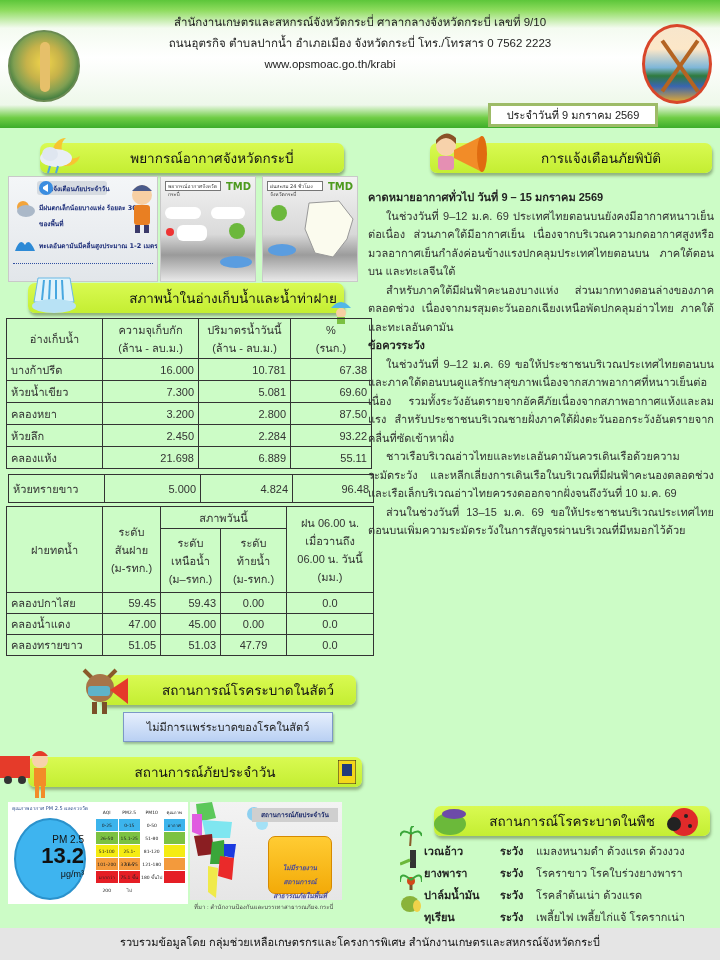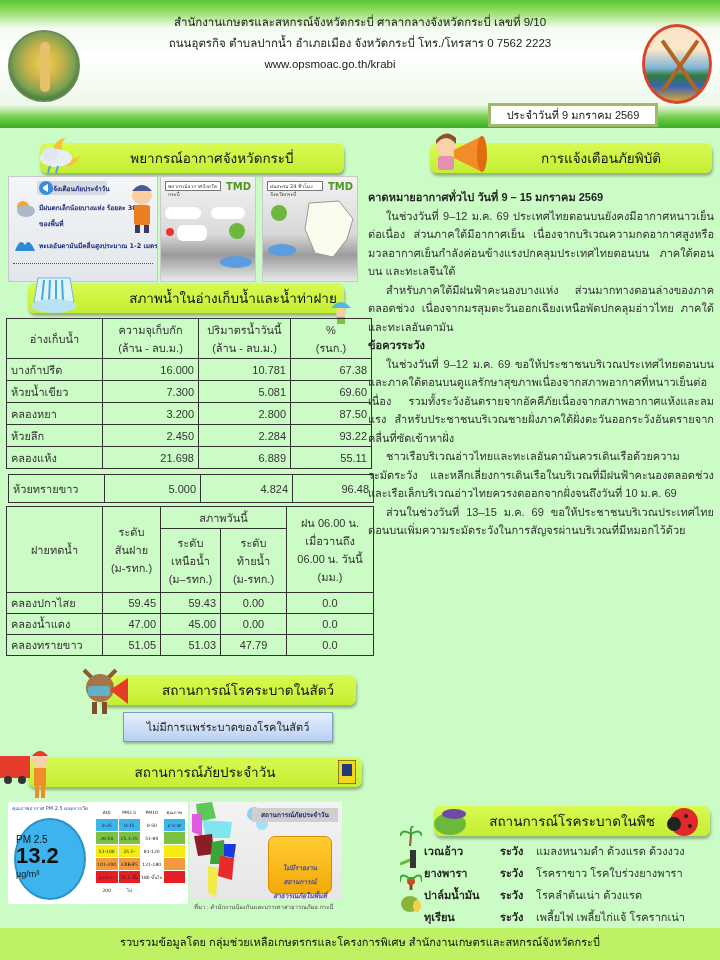--- a/index.html
+++ b/index.html
@@ -86,21 +86,21 @@
   .nobox {
     position: absolute; left: 123px; top: 712px; width: 210px; height: 30px;
     background: linear-gradient(180deg, #e6effc 0%, #b9d0f3 100%);
     border: 1px solid #7c98c6; box-shadow: 1px 2px 2px rgba(0,0,0,0.25);
     text-align: center; font-family: "Liberation Sans", sans-serif; font-size: 11px; line-height: 28px; color: #222;
   }
   
   .pm-img { position: absolute; left: 8px; top: 802px; width: 180px; height: 102px; background: #fff; }
   .pm-circle {
     position: absolute; left: 6px; top: 16px; width: 72px; height: 82px; border-radius: 50%;
-    background: #3eb4ef; border: 2px solid #2a92cc; color: #111; text-align: left; font-family: "Liberation Sans", sans-serif;
+    background: #3eb4ef; border: 2px solid #2a92cc; color: #111; text-align: right; font-family: "Liberation Sans", sans-serif;
   }
   .pm-circle .a { font-size: 10px; margin-top: 14px; }
   .pm-circle .b { font-size: 22px; font-weight: bold; line-height: 22px; }
   .pm-circle .c { font-size: 9px; margin-top: 2px; }
   .pm-head { position: absolute; left: 4px; top: 2px; font-size: 5px; color: #2a4a8a; }
   .aqi { position: absolute; left: 88px; top: 4px; width: 90px; }
   .aqi div.r { display: flex; height: 13px; border-bottom: 1px solid #fff; }
   .aqi div.r span { flex: 1; font-size: 4.5px; line-height: 13px; text-align: center; color: #222; border-right: 1px solid #fff; }
   
   .map-img { position: absolute; left: 190px; top: 802px; width: 152px; height: 98px; background: linear-gradient(180deg,#f3f3f3,#e6e6e6); overflow: hidden; }
@@ -114,21 +114,21 @@
   
   .plants { position: absolute; left: 424px; top: 840px; width: 290px; font-family: "Liberation Sans", sans-serif; font-size: 11px; color: #333; }
   .plants .row { height: 22px; line-height: 22px; position: relative; }
   .plants .nm { position: absolute; left: 0; font-weight: bold; color: #222; }
   .plants .lv { position: absolute; left: 76px; font-weight: bold; color: #222; }
   .plants .ds { position: absolute; left: 112px; }
   .picon { position: absolute; left: 400px; width: 22px; height: 20px; }
   
   .footer {
     position: absolute; left: 0; top: 928px; width: 720px; height: 32px;
-    background: #bef264; color: #111; text-align: center;
+    background: #e5e5e5; color: #111; text-align: center;
     font-family: "Liberation Sans", sans-serif; font-size: 11px; line-height: 28px;
   }
 </style>
 </head>
 <body>
 
 <div class="header">
   <div class="logo-left">
       <div class="figure"></div>
     </div>

